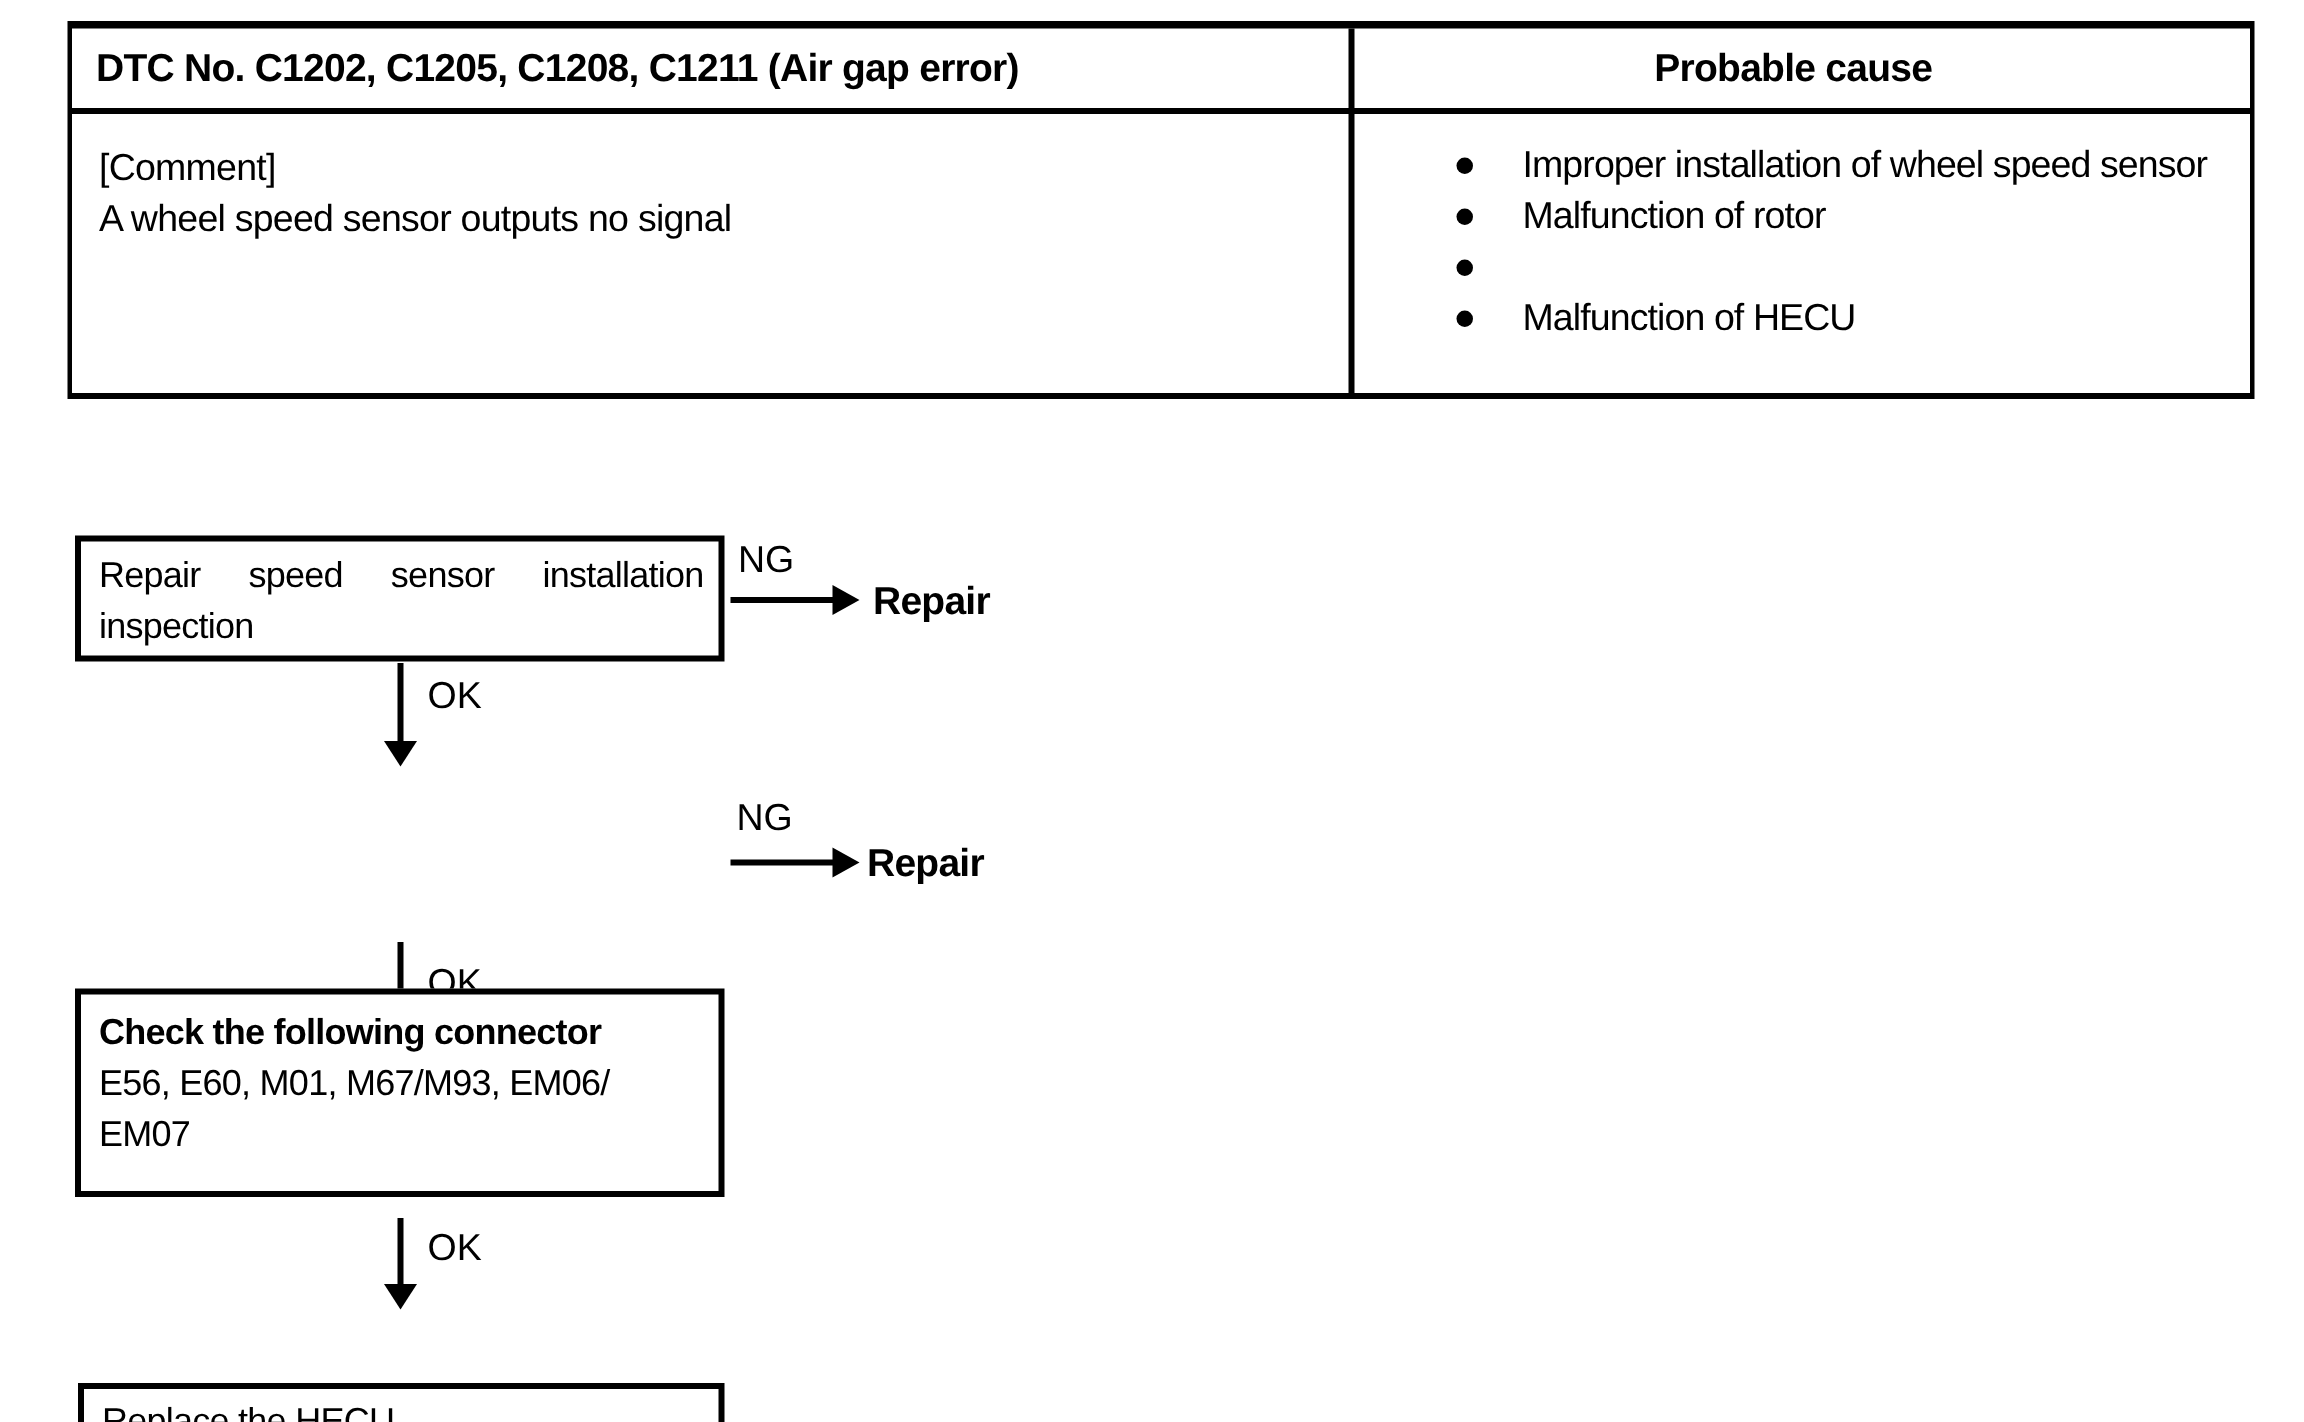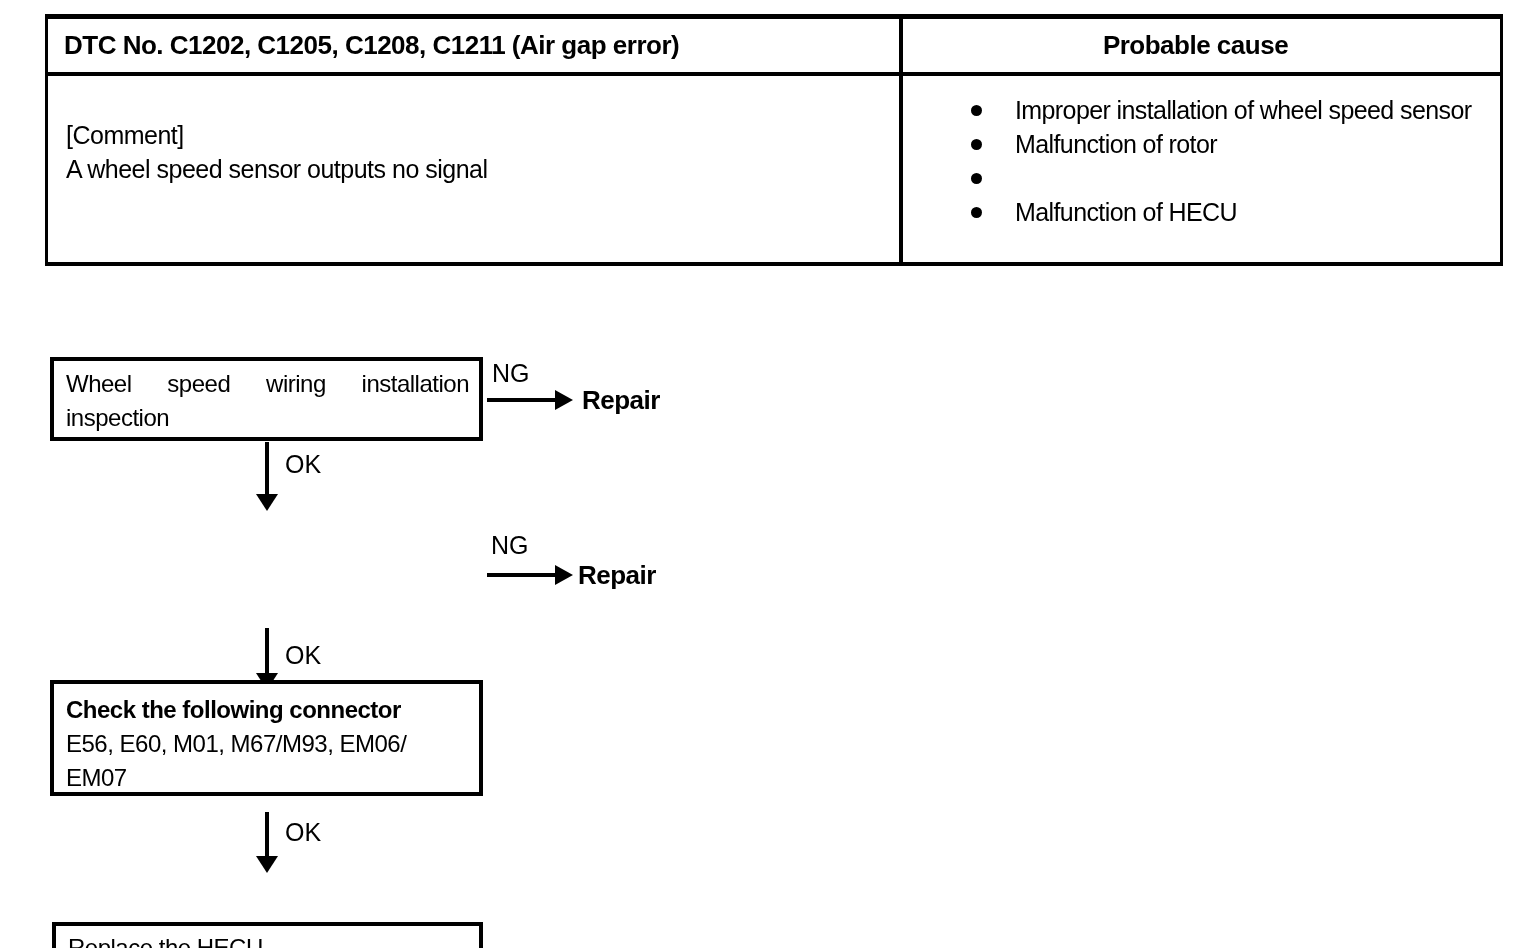--- a/index.html
+++ b/index.html
@@ -51,21 +51,20 @@
     letter-spacing: -0.5px;
     box-sizing: border-box;
   }
   .cell-comment {
     position: absolute;
     left: 0; top: 57px; width: 851px; bottom: 0;
     padding: 19px 0 0 18px;
     font-size: 25px; line-height: 34px;
     letter-spacing: -0.5px;
     box-sizing: border-box;
-    margin-top: 23px;
   }
   .cell-causes {
     position: absolute;
     left: 855px; top: 57px; right: 0; bottom: 0;
     padding-top: 18px;
     box-sizing: border-box;
   }
   .cause-row {
     display: flex;
     align-items: flex-start;
@@ -169,21 +168,21 @@
       </div>
       <div class="cause-row">
         <span class="dot"></span>
         <span>Malfunction of HECU</span>
       </div>
     </div>
   </div>
 
   <div class="flow-box" style="top:357px; height:84px;">
     <div class="pad">
-      <div class="spread-line">Wheel speed wiring installation</div>
+      <div class="spread-line">Repair speed sensor installation</div>
       <div>inspection</div>
     </div>
   </div>
 
   <div class="flow-label" style="left:492px; top:359px;">NG</div>
 
   <div class="harrow" style="left:487px; top:389px; width:86px;">
     <div class="shaft"></div>
     <div class="head"></div>
   </div>
@@ -207,21 +206,21 @@
 
   <div class="repair-label" style="left:578px; top:560px;">Repair</div>
 
   <div class="varrow" style="left:255px; top:628px; height:62px;">
     <div class="shaft"></div>
     <div class="head"></div>
   </div>
 
   <div class="flow-label" style="left:285px; top:641px;">OK</div>
 
-  <div class="flow-box" style="top:680px; height:116px;">
+  <div class="flow-box" style="top:659px; height:139px;">
     <div class="pad" style="padding-top:9px;">
       <div class="bold-line">Check the following connector</div>
       <div>E56, E60, M01, M67/M93, EM06/</div>
       <div>EM07</div>
     </div>
   </div>
 
   <div class="varrow" style="left:255px; top:812px; height:61px;">
     <div class="shaft"></div>
     <div class="head"></div>

